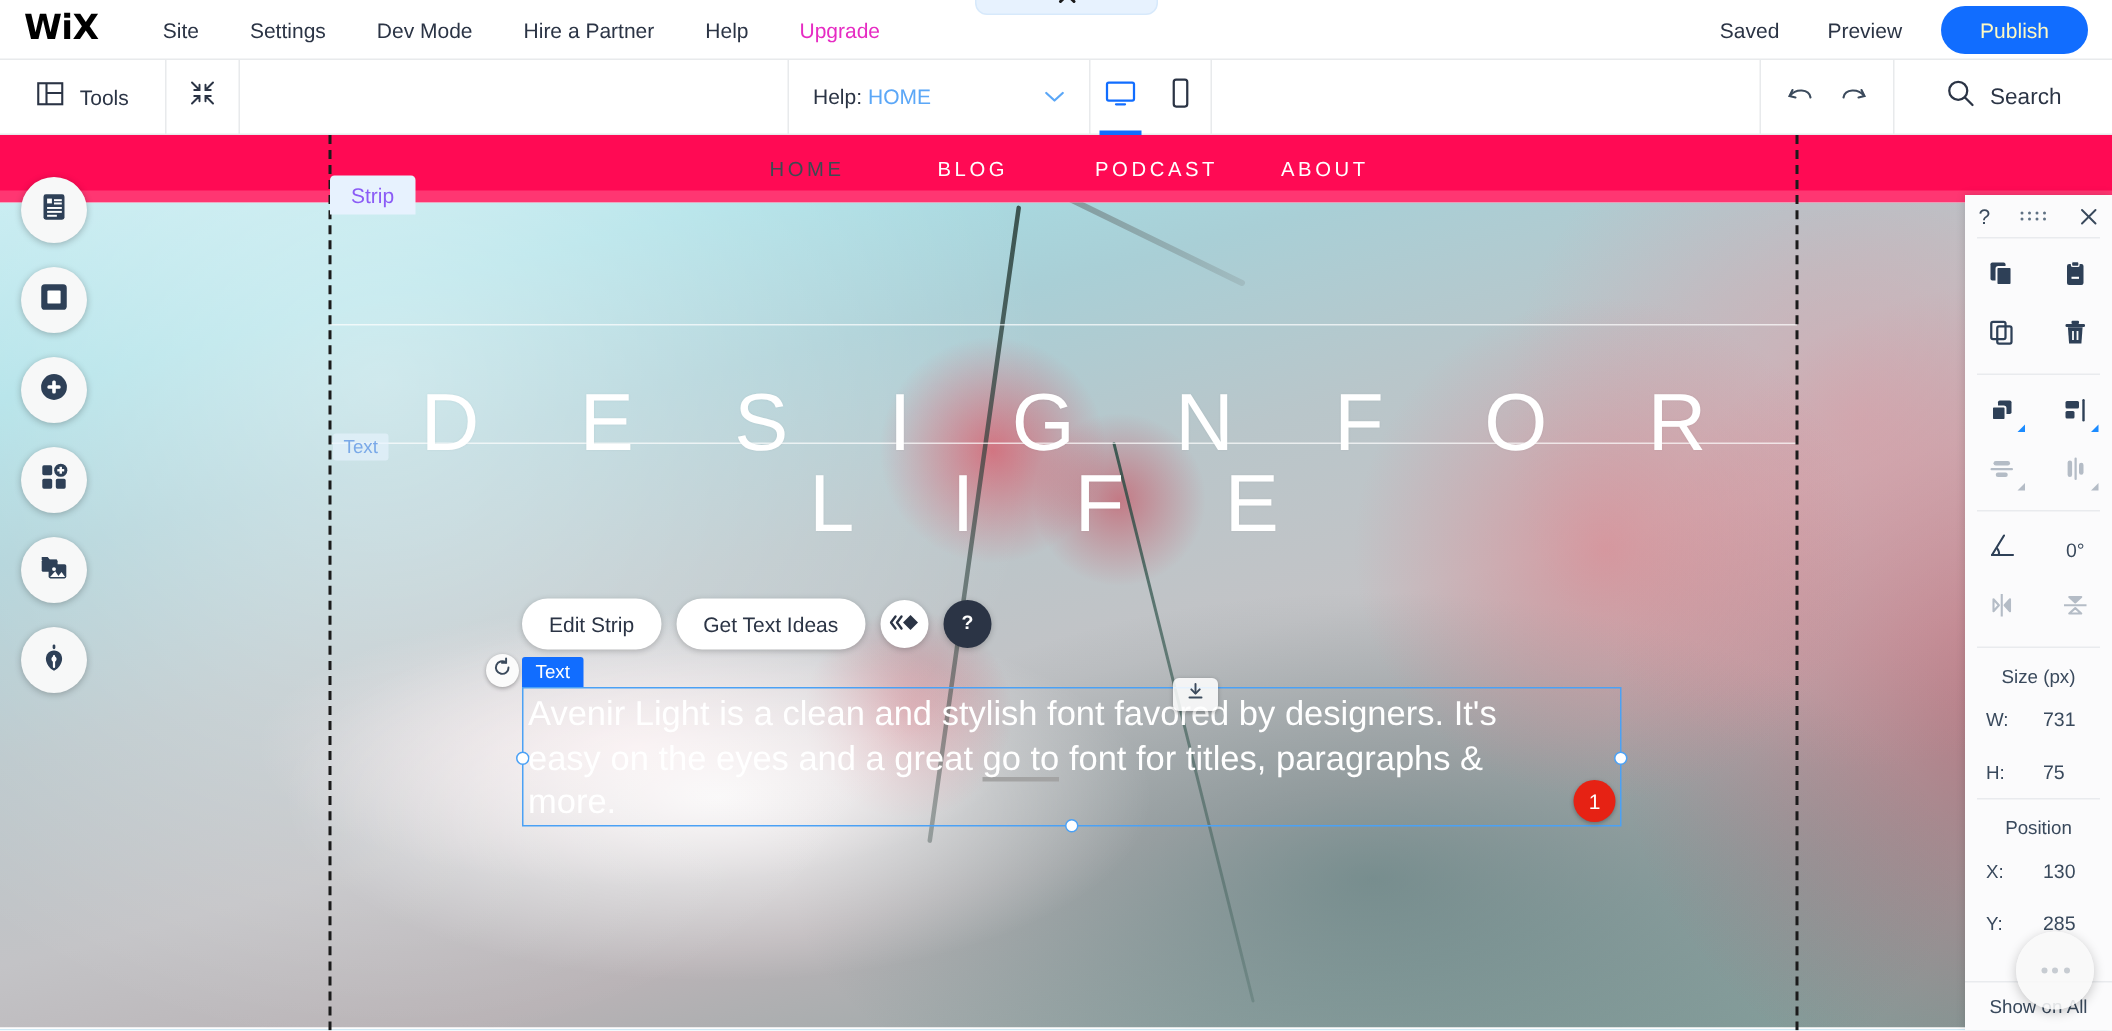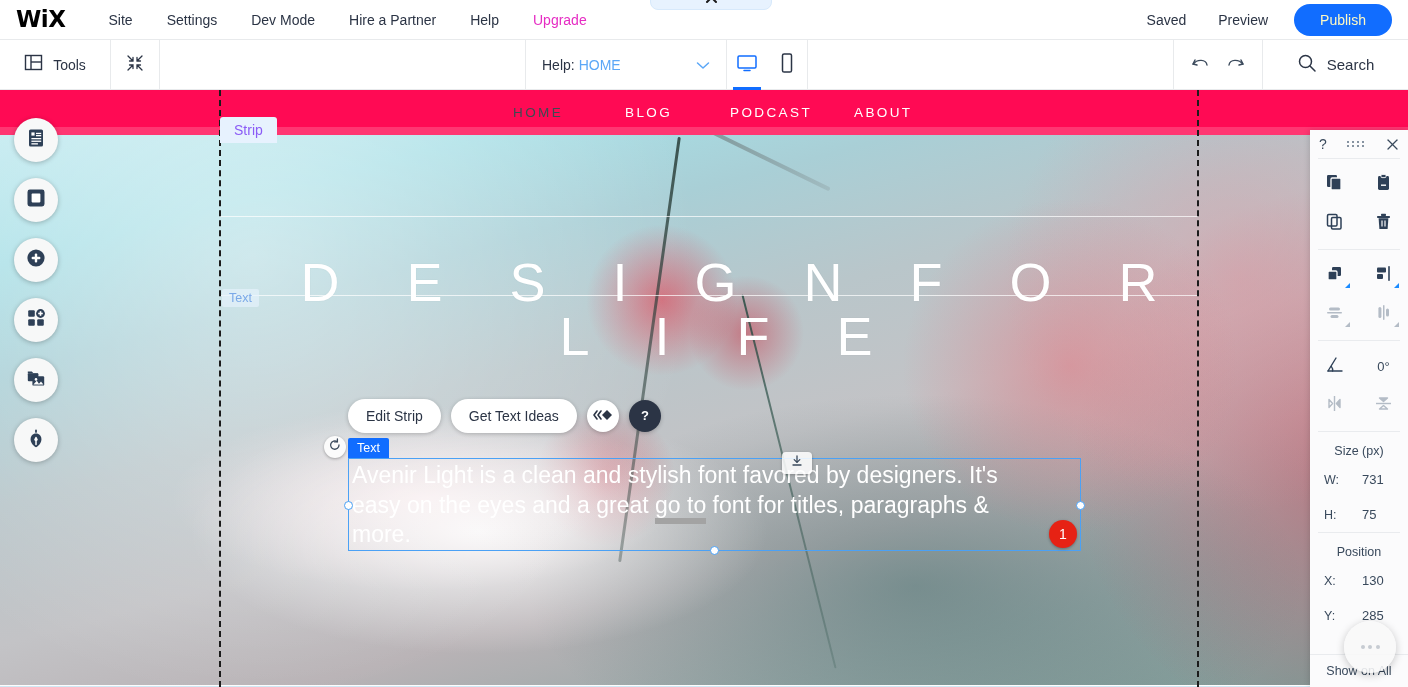--- a/index.html
+++ b/index.html
@@ -128,21 +128,21 @@
     transform: rotate(-14deg); border-radius: 2px;
   }
   .hero-branch-top {
     position: absolute; left: 36%; top: -4%; width: 340px; height: 4px;
     background: linear-gradient(90deg, rgba(60,45,40,0.75), rgba(60,45,40,0.1));
     transform: rotate(26deg); border-radius: 3px;
   }
 
   
   .hero-heading {
-    position: absolute; top: 165px; left: 244px; width: 970px;
+    position: absolute; top: 165px; left: 224px; width: 970px;
     text-align: center; color: #ffffff;
     font-family: "Liberation Sans", sans-serif;
     font-weight: 300; font-size: 54px; letter-spacing: 26px;
     text-indent: 26px; line-height: 1;
     text-shadow: 0 0 2px rgba(0,0,0,0.05);
   }
   .heading-box {
     position: absolute; top: 126px; left: 220px; width: 978px; height: 80px;
     border-top: 1px solid rgba(255,255,255,0.7);
     border-bottom: 1px solid rgba(255,255,255,0.7);
@@ -222,21 +222,21 @@
     background: #e62214; color: #fff; font-size: 14px;
     display: flex; align-items: center; justify-content: center;
     z-index: 45; cursor: pointer; box-shadow: 0 1px 3px rgba(0,0,0,0.3);
   }
   .sel-text {
     position: absolute; top: 371px; left: 352px; width: 700px;
     color: #fff; font-size: 23px; line-height: 29.5px;
     font-family: "Liberation Sans", sans-serif; font-weight: 300;
     z-index: 39; pointer-events: none;
   }
-  .sel-text .underline-red { border-bottom: 6px solid #a3a3a3; }
+  .sel-text .underline-red { border-bottom: 3px solid #a3a3a3; }
 
   
   .lower-section {
     position: absolute; top: 596px; left: 0; width: 1408px; height: 91px;
     background: #fff;
   }
   .lower-divider {
     position: absolute; top: 0; left: 0; width: 100%; height: 3px;
     background: #cfe9f5;
   }

